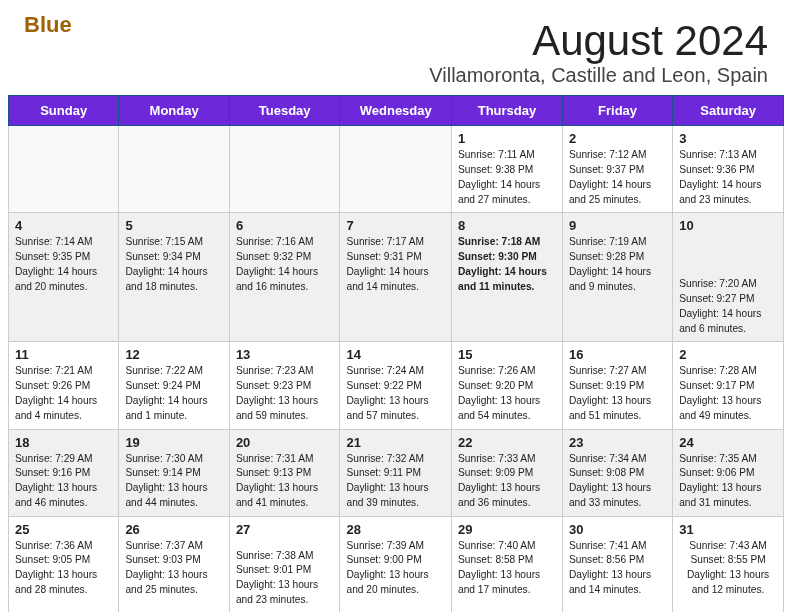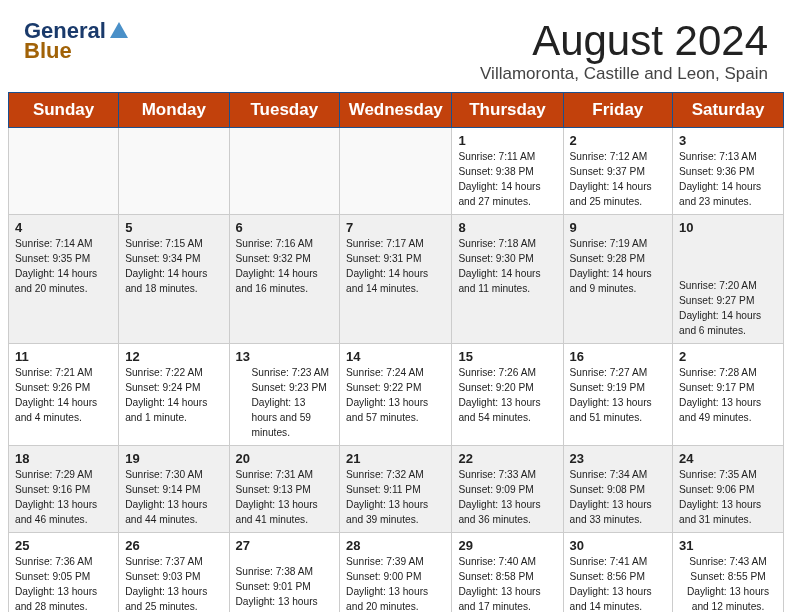--- a/index.html
+++ b/index.html
@@ -24,35 +24,35 @@
       text-align: right;
       margin-left: 40px;
     }
     .main-title {
       font-size: 42px;
       font-weight: normal;
       color: #222;
       line-height: 1.1;
     }
     .subtitle {
-      font-size: 17px;
+      font-size: 20px;
       color: #444;
     }
     .calendar-wrap {
       padding: 0 8px 12px 8px;
     }
     .cal-table {
       width: 100%;
       border-collapse: collapse;
     }
     .day-header {
-      background: #c2410c;
+      background: #6d28d9;
       color: #fff;
       text-align: center;
-      font-size: 17px;
+      font-size: 13px;
       font-weight: bold;
       padding: 7px 4px;
       border: 1px solid #1a5090;
     }
     .cal-cell {
       vertical-align: top;
       border: 1px solid #ccc;
       padding: 5px 6px;
       width: 113px;
       min-height: 80px;
@@ -80,26 +80,20 @@
       padding: 4px 8px 8px 8px;
       font-size: 10px;
       color: #555;
     }
   </style>
 </head>
 <body>
 
 <div class="header">
   <div class="logo">
-    <div style="display:flex;align-items:center;gap:2px;">
-      <span style="font-size:22px;font-weight:bold;color:#1a3a6b;">General</span>
-      <svg width="22" height="22" viewBox="0 0 22 22">
-        <polygon points="11,2 20,18 2,18" fill="#4a90c8"></polygon>
-      </svg>
-    </div>
     <span style="font-size:22px;font-weight:bold;color:#a16207;margin-top:-6px;">Blue</span>
   </div>
   <div class="title-block">
     <div class="main-title">August 2024</div>
     <div class="subtitle">Villamoronta, Castille and Leon, Spain</div>
   </div>
 </div>
 
 <div class="calendar-wrap">
   <table class="cal-table">
@@ -159,21 +153,21 @@
 Daylight: 14 hours and 16 minutes.</div>
           </td>
           <td class="cal-cell shaded">
             <div class="day-number">7</div>
             <div class="cell-text" style="white-space: pre-line;">Sunrise: 7:17 AM
 Sunset: 9:31 PM
 Daylight: 14 hours and 14 minutes.</div>
           </td>
           <td class="cal-cell shaded">
             <div class="day-number">8</div>
-            <div class="cell-text" style="white-space: pre-line;">Sunrise: 7:18 AM
+            <div class="cell-text" style="white-space: pre-line; font-weight: bold;">Sunrise: 7:18 AM
 Sunset: 9:30 PM
 Daylight: 14 hours and 11 minutes.</div>
           </td>
           <td class="cal-cell shaded">
             <div class="day-number">9</div>
             <div class="cell-text" style="white-space: pre-line;">Sunrise: 7:19 AM
 Sunset: 9:28 PM
 Daylight: 14 hours and 9 minutes.</div>
           </td>
           <td class="cal-cell shaded">
@@ -191,21 +185,21 @@
 Daylight: 14 hours and 4 minutes.</div>
           </td>
           <td class="cal-cell">
             <div class="day-number">12</div>
             <div class="cell-text" style="white-space: pre-line;">Sunrise: 7:22 AM
 Sunset: 9:24 PM
 Daylight: 14 hours and 1 minute.</div>
           </td>
           <td class="cal-cell">
             <div class="day-number">13</div>
-            <div class="cell-text" style="white-space: pre-line; margin-left: 16px;">Sunrise: 7:23 AM
+            <div class="cell-text" style="white-space: pre-line;">Sunrise: 7:23 AM
 Sunset: 9:23 PM
 Daylight: 13 hours and 59 minutes.</div>
           </td>
           <td class="cal-cell">
             <div class="day-number">14</div>
             <div class="cell-text" style="white-space: pre-line;">Sunrise: 7:24 AM
 Sunset: 9:22 PM
 Daylight: 13 hours and 57 minutes.</div>
           </td>
           <td class="cal-cell">

